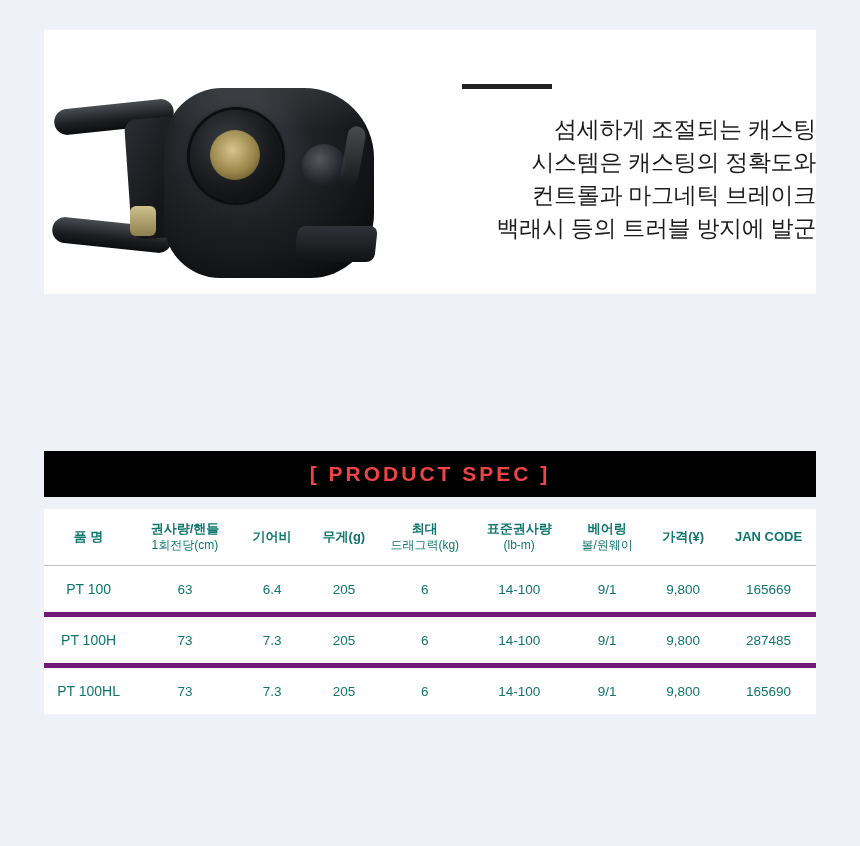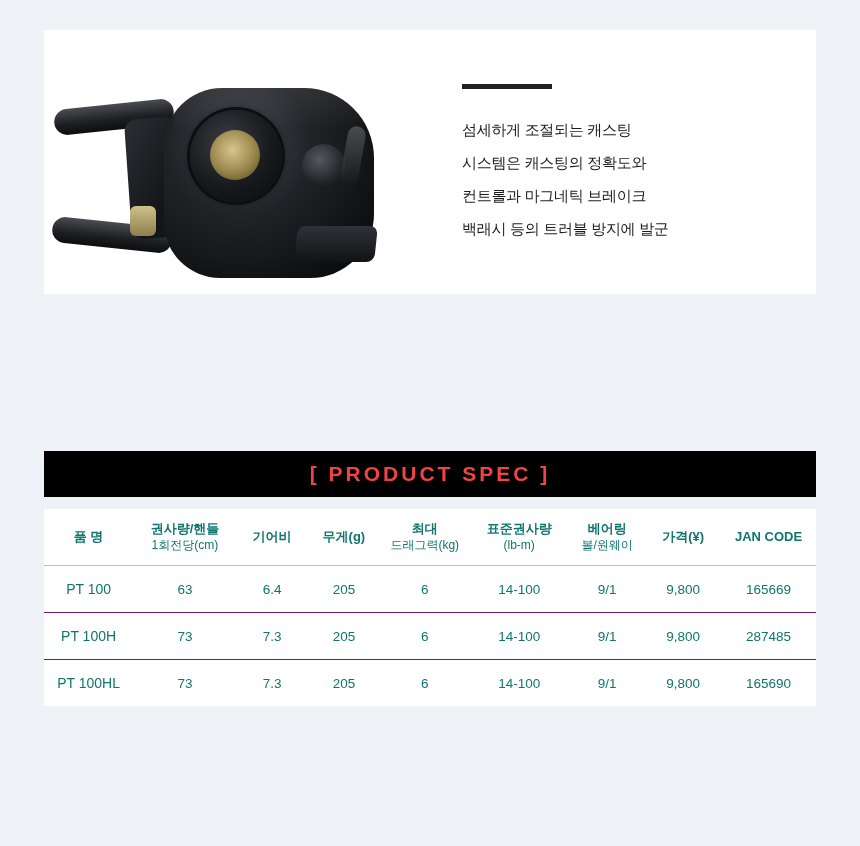--- a/index.html
+++ b/index.html
@@ -150,25 +150,26 @@
     padding: 54px 0 0 18px;
     box-sizing: border-box;
   }
   .hero-rule {
     width: 90px;
     height: 5px;
     background: #222;
     margin-bottom: 24px;
   }
   .hero-line {
-    font-size: 15px;
+    font-size: 23px;
     line-height: 33px;
     color: #1b1b1b;
     letter-spacing: -0.3px;
     font-weight: 500;
+    text-align: right;
   }
 
   
   .spec-header {
     position: absolute;
     left: 44px;
     top: 451px;
     width: 772px;
     height: 46px;
     background: #000000;
@@ -197,21 +198,21 @@
     padding: 12px 2px 12px 2px;
     text-align: center;
     vertical-align: middle;
     line-height: 16px;
     border-bottom: 1px solid #b9bdc2;
   }
   .spec-table td {
     text-align: center;
     padding: 15px 2px;
     font-size: 13.5px;
-    border-bottom: 1px solid #701a75;
+    border-bottom: 5px solid #701a75;
   }
   .spec-table tbody tr:last-child td {
     border-bottom: none;
     margin-top: 40px;
   }
   .spec-table td.name {
     font-size: 14px;
     font-weight: 500;
     text-align: center;
   }

